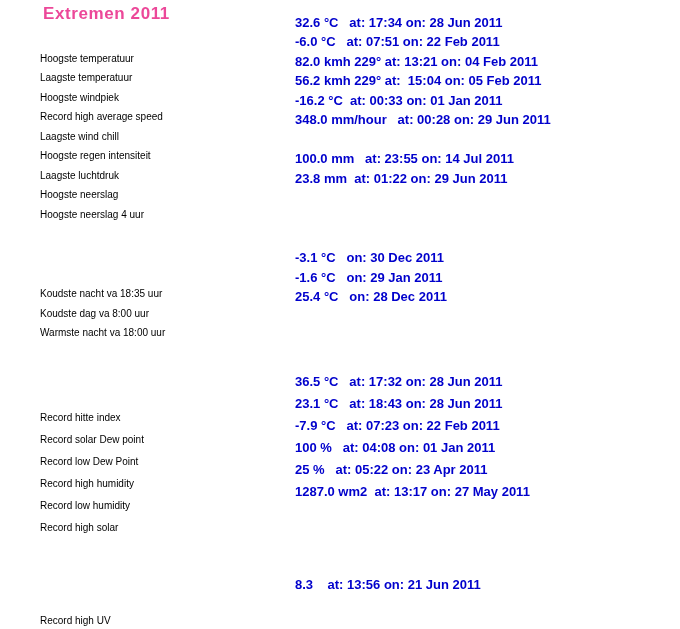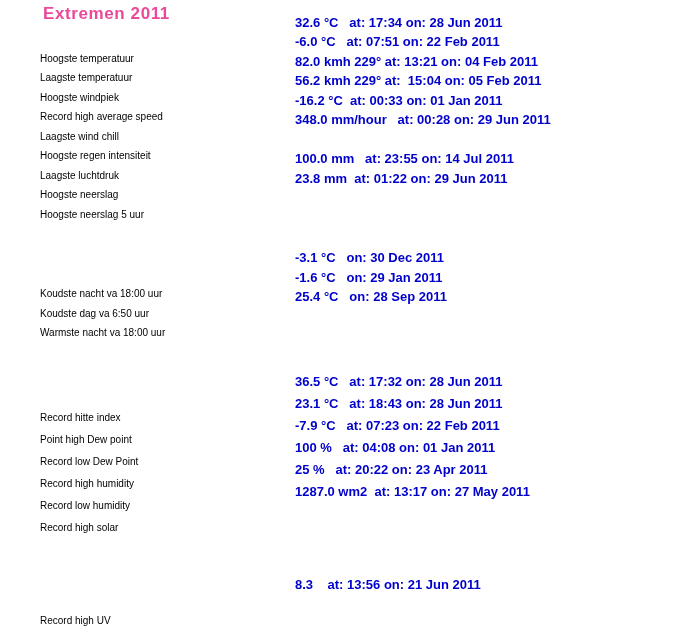--- a/index.html
+++ b/index.html
@@ -92,58 +92,58 @@
       <span class="value">348.0 mm/hour   at: 00:28 on: 29 Jun 2011</span>
     </div>
     <div class="row">
       <span class="label">Laagste luchtdruk</span>
     </div>
     <div class="row">
       <span class="label">Hoogste neerslag</span>
       <span class="value">100.0 mm   at: 23:55 on: 14 Jul 2011</span>
     </div>
     <div class="row">
-      <span class="label">Hoogste neerslag 5 uur</span>
+      <span class="label">Hoogste neerslag 4 uur</span>
       <span class="value">23.8 mm  at: 01:22 on: 29 Jun 2011</span>
     </div>
   </div>
 <div class="group group-2">
     <div class="row">
-      <span class="label">Koudste nacht va 18:00 uur</span>
+      <span class="label">Koudste nacht va 18:35 uur</span>
       <span class="value">-3.1 °C   on: 30 Dec 2011</span>
     </div>
     <div class="row">
-      <span class="label">Koudste dag va 6:50 uur</span>
+      <span class="label">Koudste dag va 8:00 uur</span>
       <span class="value">-1.6 °C   on: 29 Jan 2011</span>
     </div>
     <div class="row">
       <span class="label">Warmste nacht va 18:00 uur</span>
-      <span class="value">25.4 °C   on: 28 Sep 2011</span>
+      <span class="value">25.4 °C   on: 28 Dec 2011</span>
     </div>
   </div>
 <div class="group group-3">
     <div class="row">
       <span class="label">Record hitte index</span>
       <span class="value">36.5 °C   at: 17:32 on: 28 Jun 2011</span>
     </div>
     <div class="row">
-      <span class="label">Point high Dew point</span>
+      <span class="label">Record solar Dew point</span>
       <span class="value">23.1 °C   at: 18:43 on: 28 Jun 2011</span>
     </div>
     <div class="row">
       <span class="label">Record low Dew Point</span>
       <span class="value">-7.9 °C   at: 07:23 on: 22 Feb 2011</span>
     </div>
     <div class="row">
       <span class="label">Record high humidity</span>
       <span class="value">100 %   at: 04:08 on: 01 Jan 2011</span>
     </div>
     <div class="row">
       <span class="label">Record low humidity</span>
-      <span class="value">25 %   at: 20:22 on: 23 Apr 2011</span>
+      <span class="value">25 %   at: 05:22 on: 23 Apr 2011</span>
     </div>
     <div class="row">
       <span class="label">Record high solar</span>
       <span class="value">1287.0 wm2  at: 13:17 on: 27 May 2011</span>
     </div>
   </div>
 <div class="group group-4">
     <div class="row">
       <span class="label">Record high UV</span>
       <span class="value">8.3    at: 13:56 on: 21 Jun 2011</span>

